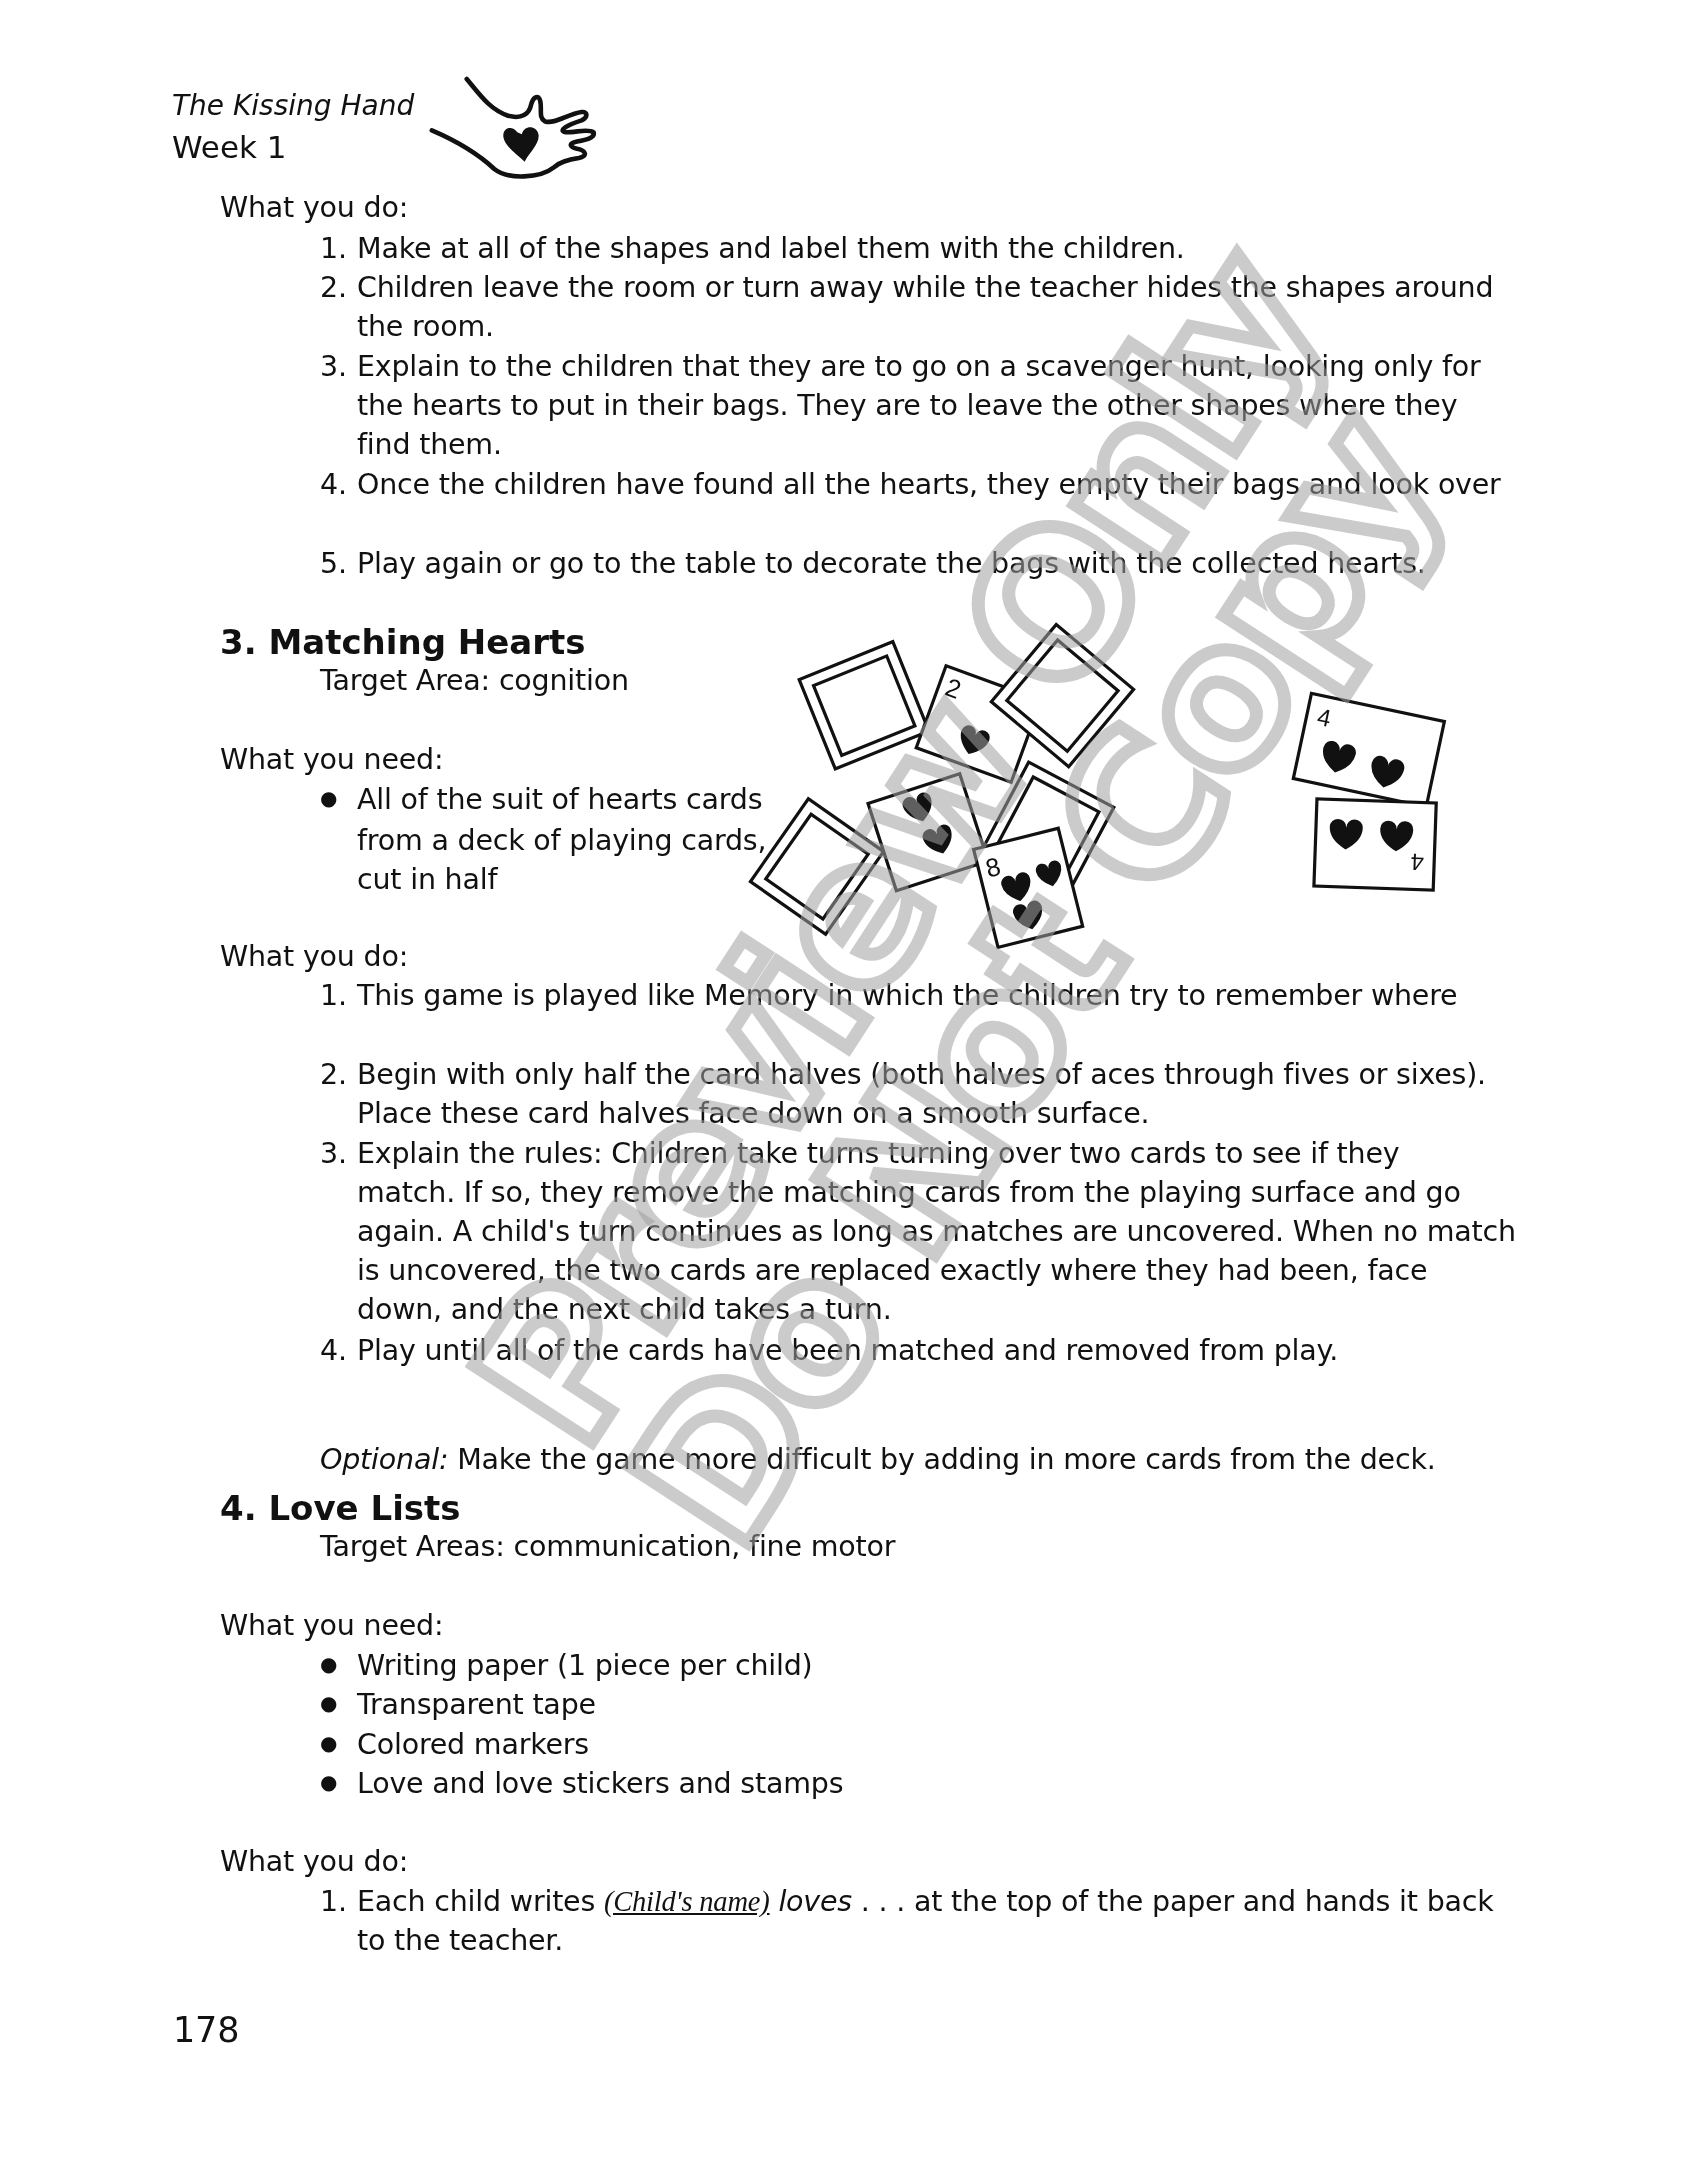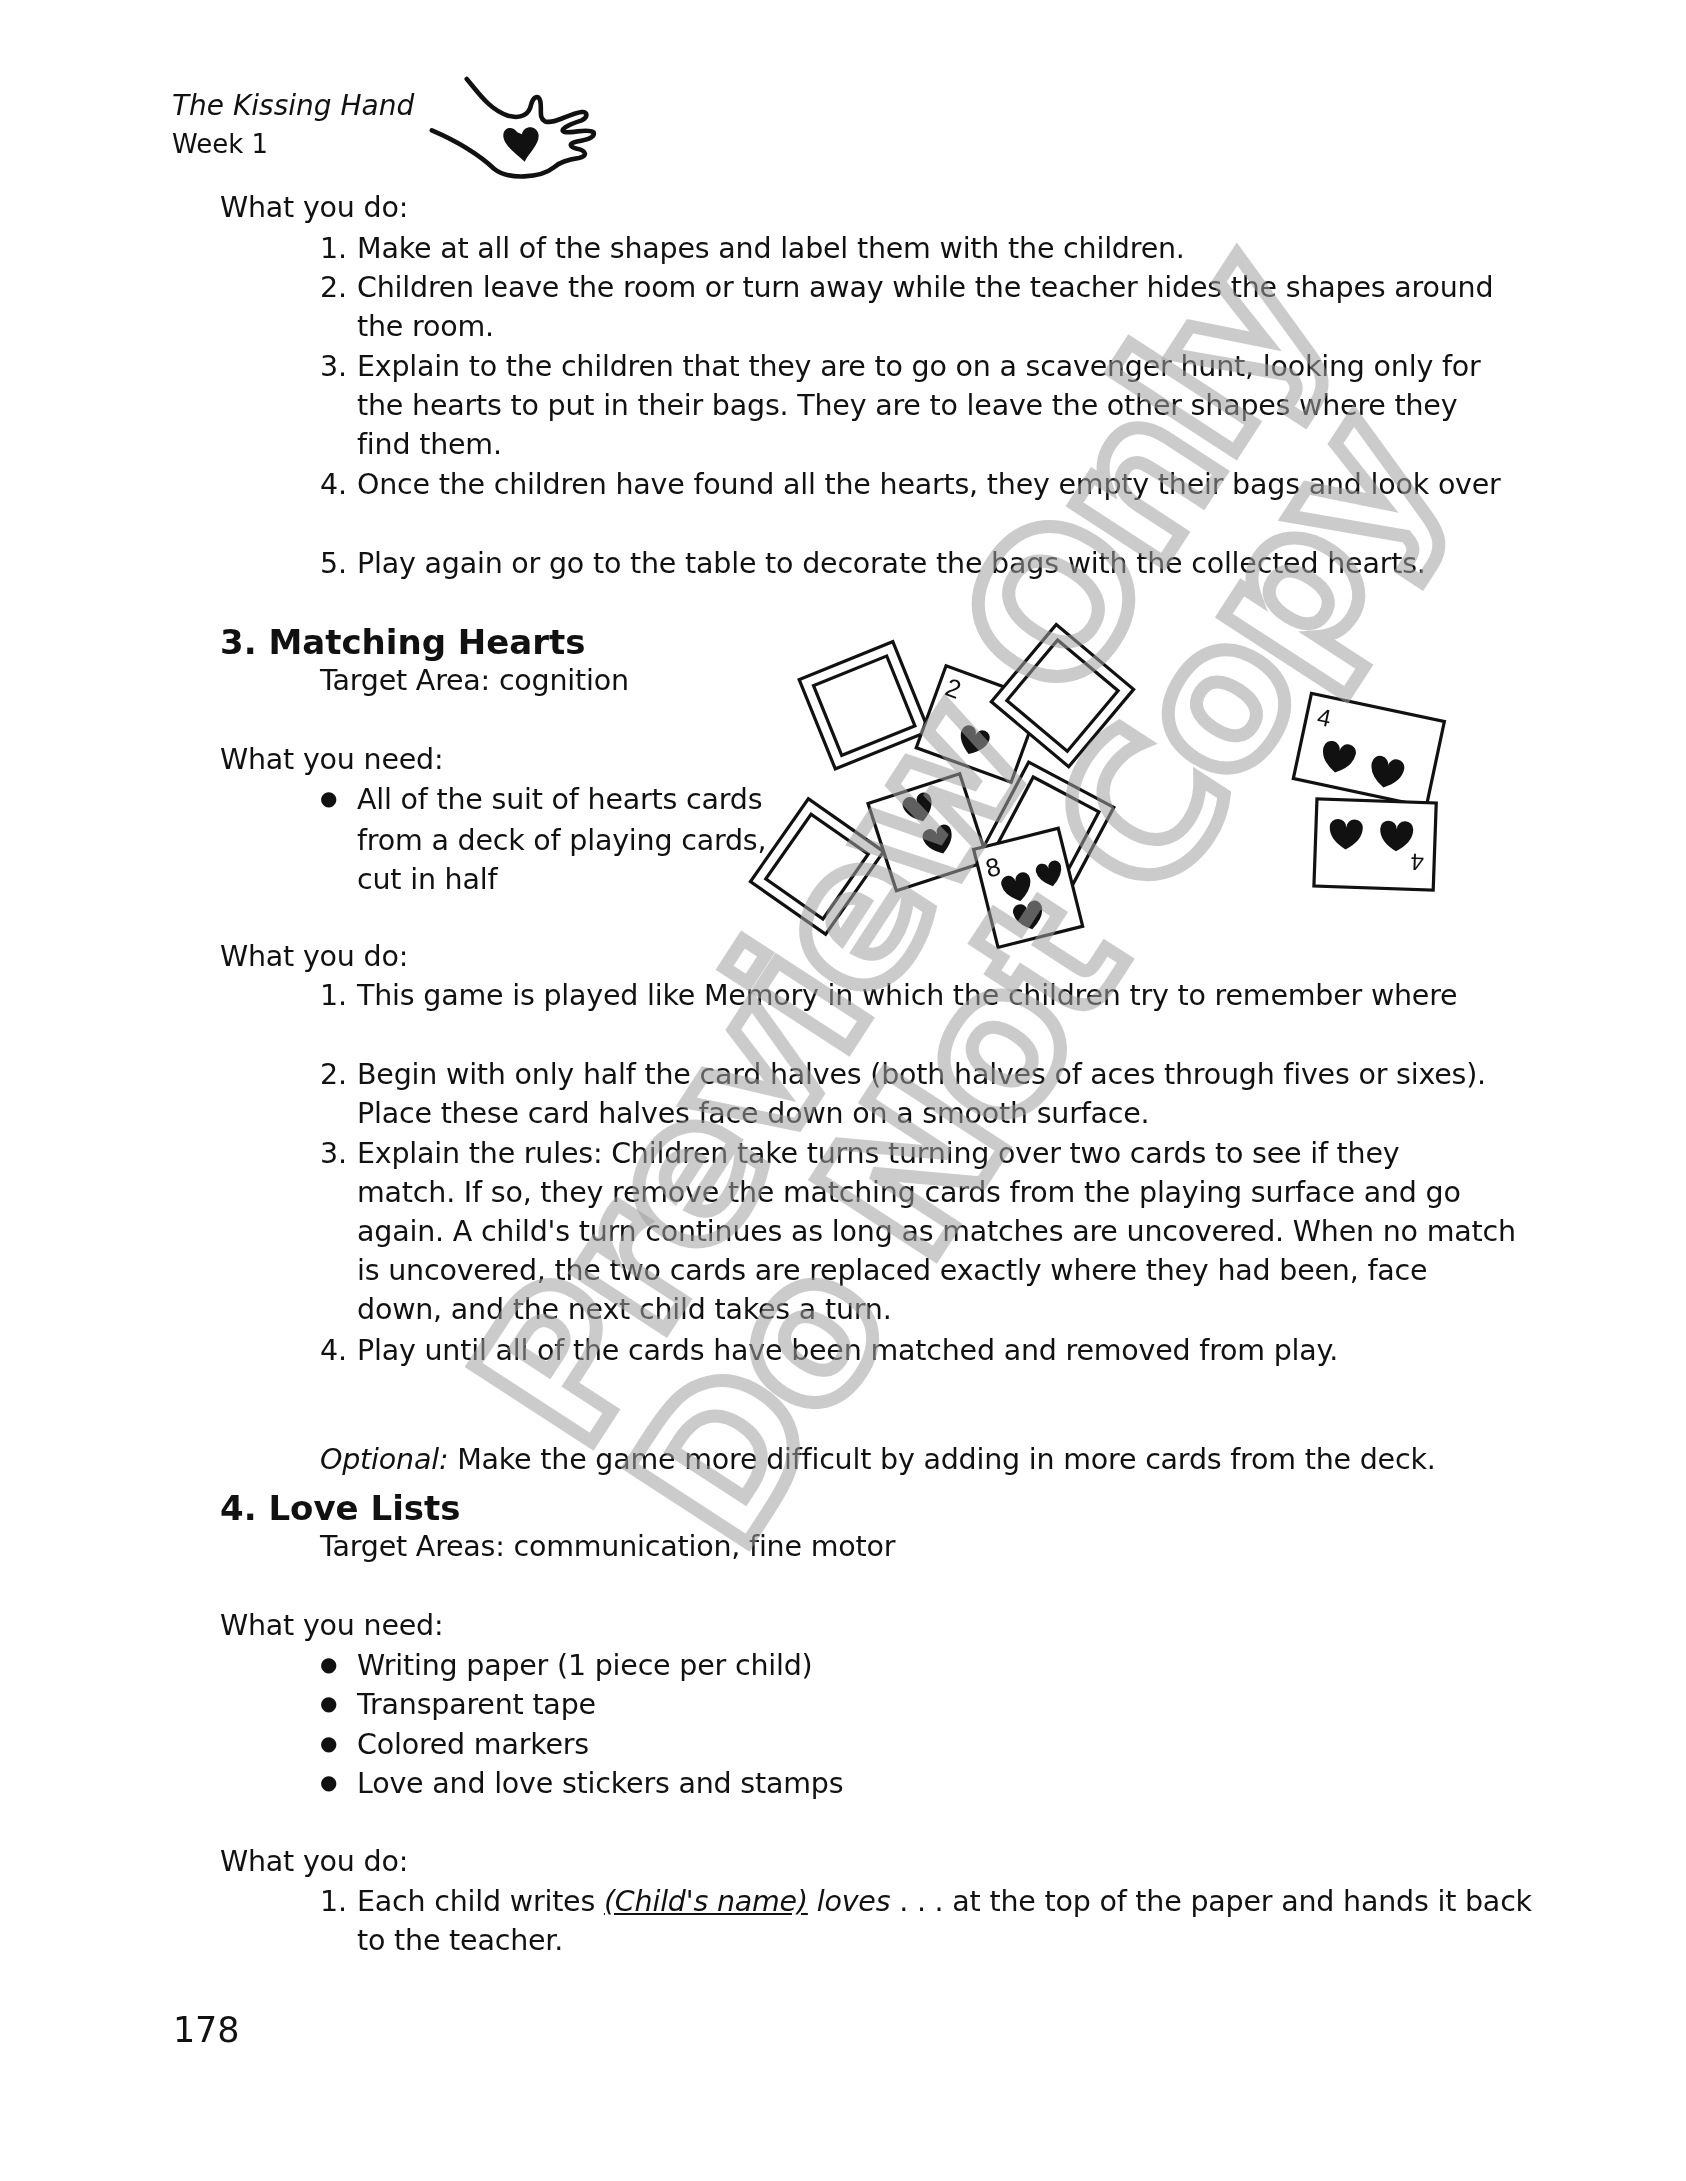--- a/index.html
+++ b/index.html
@@ -1,27 +1,27 @@
 <!DOCTYPE html>
 <html style="font-size:14.7px"><head>
 <meta charset="utf-8">
 <style>
   html, body { margin:0; padding:0; background:#ffffff; }
   body { width:1686px; height:2182px; position:relative; overflow:hidden;
          font-family:"DejaVu Sans", "Liberation Sans", sans-serif; color:#111; }
   .abs { position:absolute; white-space:nowrap; }
   .t { font-size:28.5px; line-height:39px; letter-spacing:-0.2px; }
   .hdr-title { font-style:italic; font-size:28px; }
-  .hdr-week { font-size:26px; }
+  .hdr-week { font-size:31px; }
   .h { font-weight:bold; font-size:34px; }
   .num { display:inline-block; width:37px; }
   .ind { padding-left:37px; }
   .bullet { display:inline-block; width:37px; font-size:20px; vertical-align:middle; position:relative; top:-2.8px; }
   .ital { font-style:italic; }
-  .ul { text-decoration:underline; }
+  .ul { text-decoration:underline;font-family:Liberation Serif, serif; }
   svg { position:absolute; overflow:visible; }
   .wm { position:absolute; font-family:"DejaVu Sans", sans-serif; font-size:193px; font-weight:bold;
         color:rgba(255,255,255,0.0); -webkit-text-stroke:13px rgba(160,160,160,0.55);
         transform-origin:left top; white-space:nowrap; pointer-events:none; letter-spacing:-5.5px; }
 </style>
 </head>
 <body>
 
 <div class="abs hdr-title" style="left:172px;top:89px;">The Kissing Hand</div>
 <div class="abs hdr-week" style="left:172px;top:129px;">Week 1</div>

